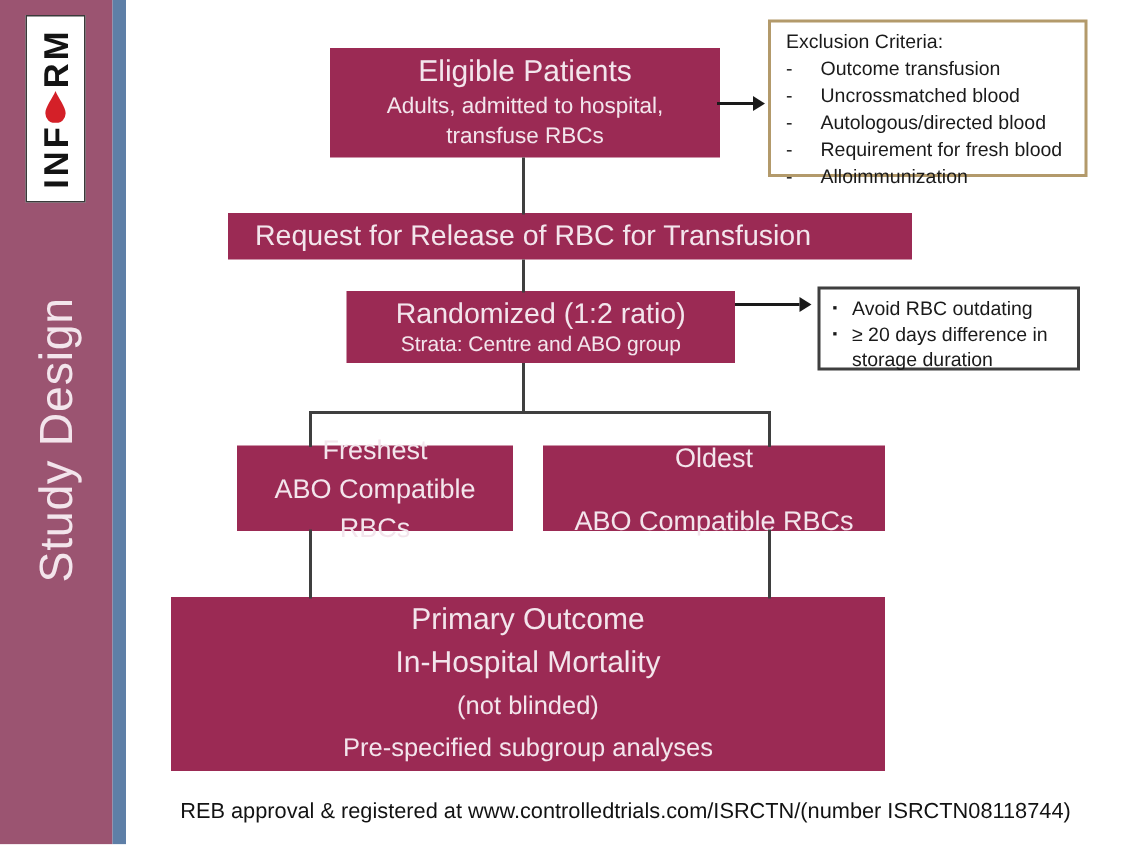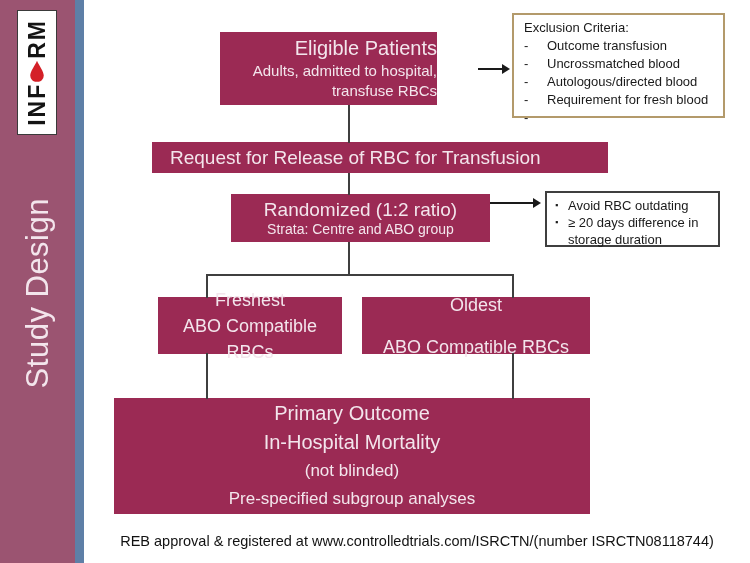--- a/index.html
+++ b/index.html
@@ -30,21 +30,21 @@
   .study-title {
     writing-mode:vertical-rl; transform:rotate(180deg);
     font-size:31px; color:#F3E5EC; letter-spacing:0.5px; white-space:nowrap;
   }
 
   
   .mbox {
     position:absolute; color:#F3E5EC; text-align:center;
     display:flex; flex-direction:column; justify-content:center; box-sizing:border-box;
   }
-  .box-eligible   { left:220px; top:32px;  width:217px; height:73px;align-items:flex-end; }
+  .box-eligible   { left:220px; top:32px;  width:260px; height:73px; }
   .box-request    { left:152px; top:142px; width:456px; height:31px; align-items:flex-start; padding-left:18px; }
   .box-randomized { left:231px; top:194px; width:259px; height:48px; }
   .box-fresh      { left:114px; top:297px; width:184px; height:57px;margin-left:44px; }
   .box-old        { left:362px; top:297px; width:228px; height:57px;gap:16px; }
   .box-outcome    { left:114px; top:398px; width:476px; height:116px; }
 
   .t-lg  { font-size:20px; line-height:25px; }
   .t-md  { font-size:15px; line-height:20px; }
   .t-req { font-size:19px; line-height:22px; }
   .t-sub { font-size:14px; line-height:17px; }
@@ -118,20 +118,21 @@
         <div class="excl-item">
         <span class="excl-dash">-</span>
         <span>Autologous/directed blood</span>
       </div>
         <div class="excl-item">
         <span class="excl-dash">-</span>
         <span>Requirement for fresh blood</span>
       </div>
         <div class="excl-item">
         <span class="excl-dash">-</span>
+        <span>Alloimmunization</span>
       </div>
       </div>
   </div>
 
   <div class="mbox box-request" style="background-color: rgb(155, 42, 84);">
     <div class="t-req">Request for Release of RBC for Transfusion</div>
   </div>
 
   <div class="mbox box-randomized" style="background-color: rgb(155, 42, 84);">
     <div class="t-req">Randomized (1:2 ratio)</div>

